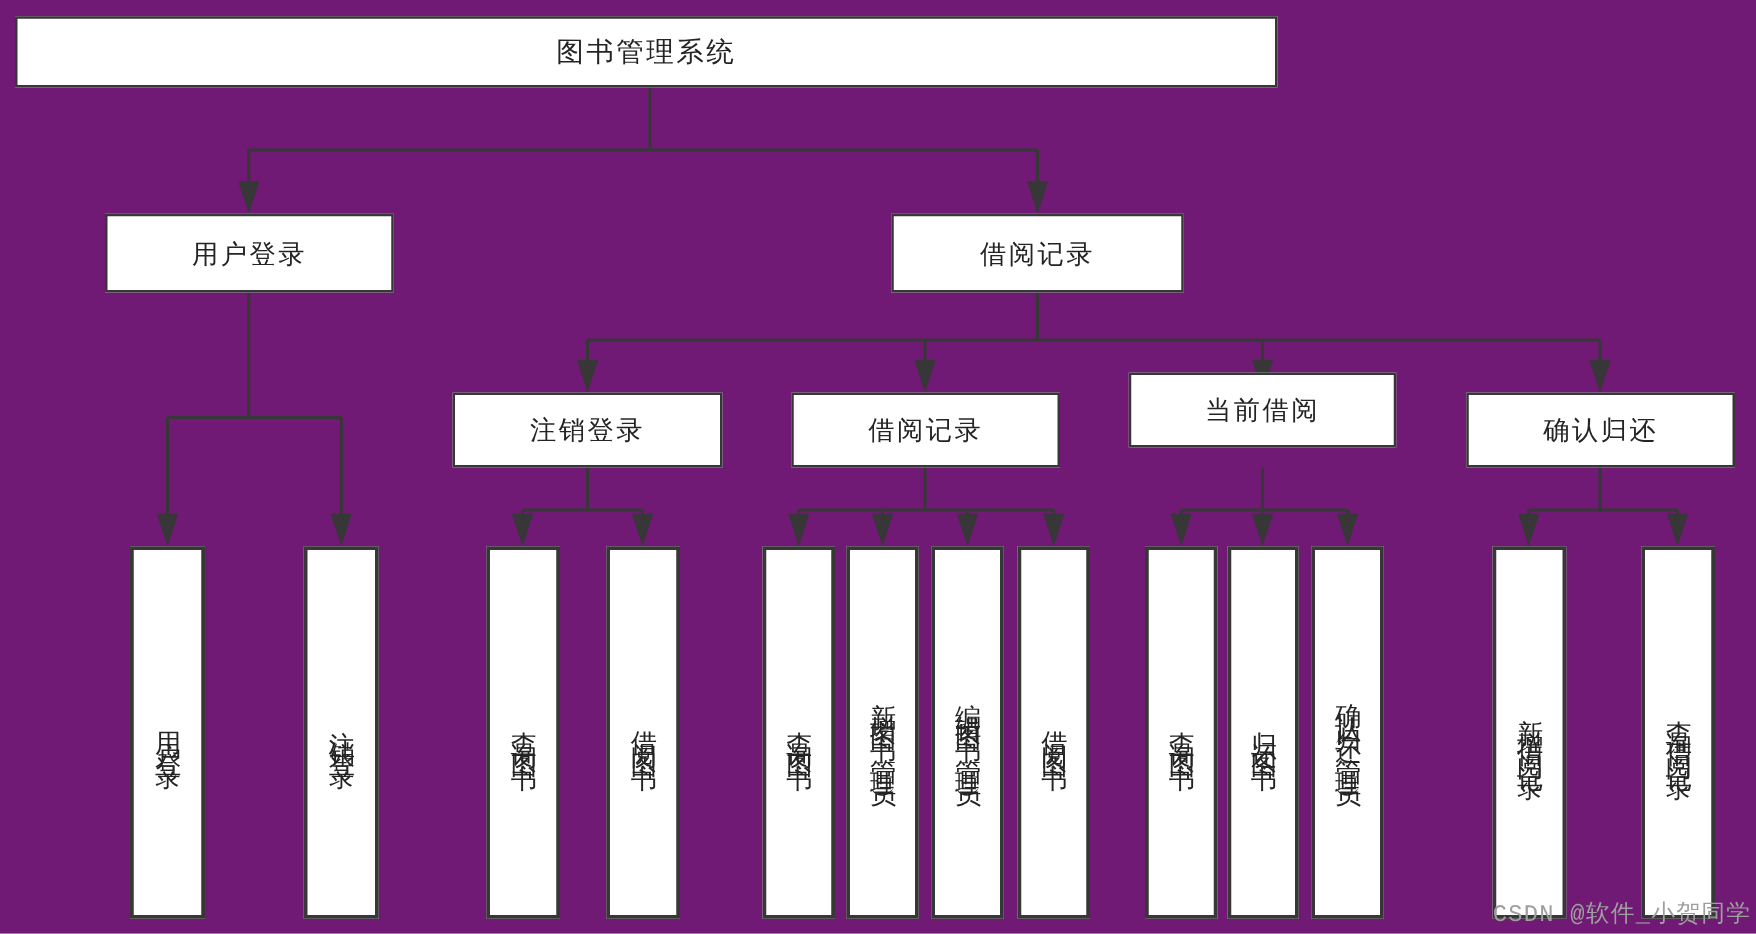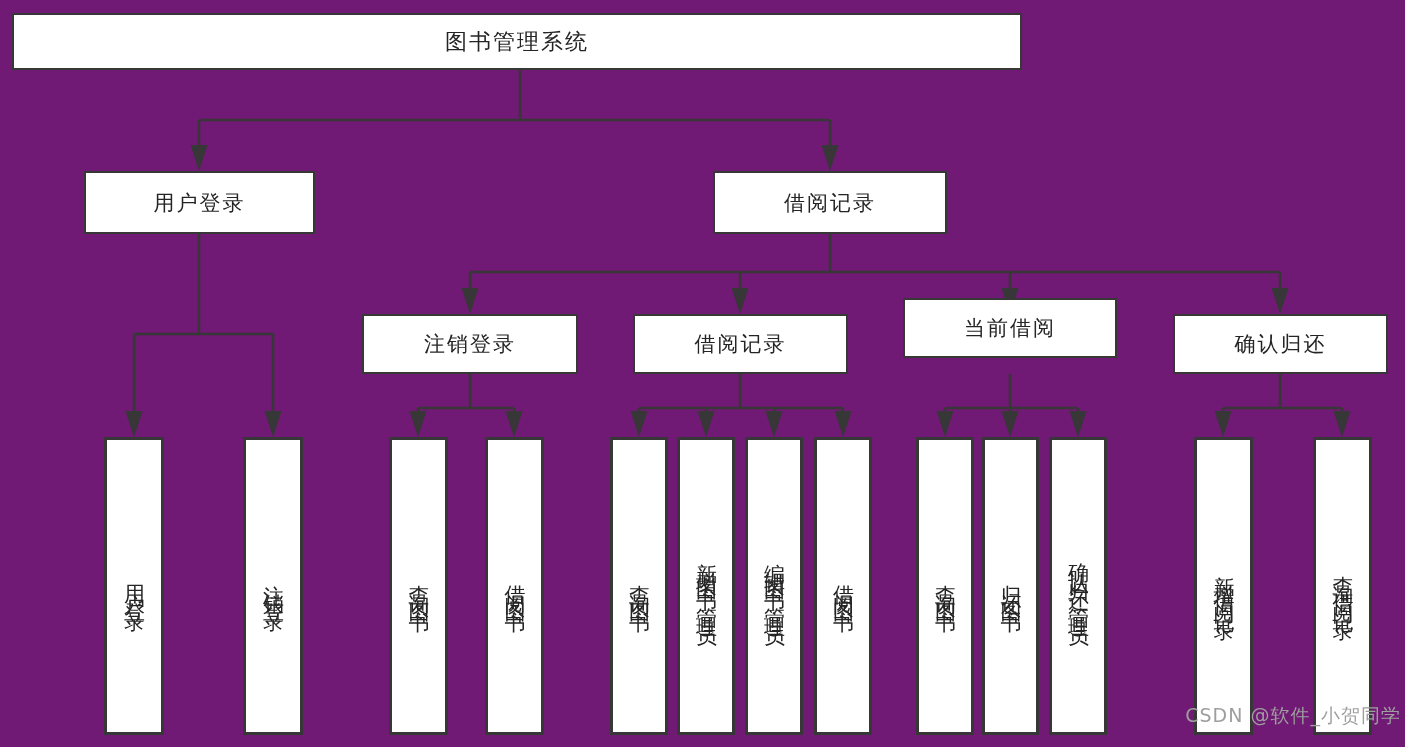--- a/index.html
+++ b/index.html
@@ -65,26 +65,27 @@
   #n-leaf-6  { left: 745px;  top: 437px; width: 58px; height: 298px; }
   #n-leaf-7  { left: 814px;  top: 437px; width: 58px; height: 298px; }
   #n-leaf-8  { left: 916px;  top: 437px; width: 58px; height: 298px; }
   #n-leaf-9  { left: 982px;  top: 437px; width: 57px; height: 298px; }
   #n-leaf-10 { left: 1049px; top: 437px; width: 58px; height: 298px; }
   #n-leaf-11 { left: 1194px; top: 437px; width: 59px; height: 298px; }
   #n-leaf-12 { left: 1313px; top: 437px; width: 59px; height: 298px; }
   .watermark {
     position: absolute;
     right: 4px;
-    bottom: 18px;
+    bottom: 3px;
     font-size: 19px;
     letter-spacing: 1px;
     color: #9e9e9e;
     z-index: 5;
     white-space: nowrap;
+    font-family: Liberation Mono, monospace;
   }
 </style>
 </head>
 <body>
 
 <div class="canvas">
 
   <svg class="connectors" viewBox="0 0 1405 747" xmlns="http://www.w3.org/2000/svg">
     <g stroke="#373737" stroke-width="2.5" fill="none">
 

